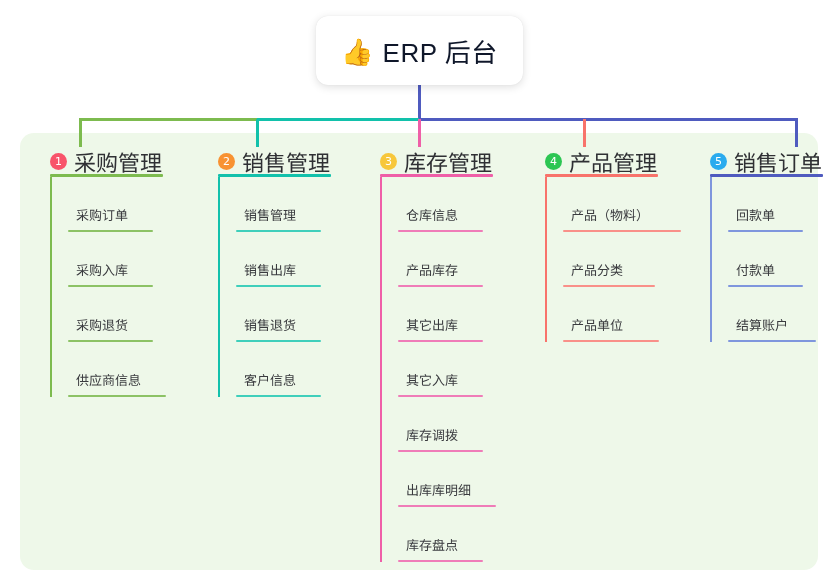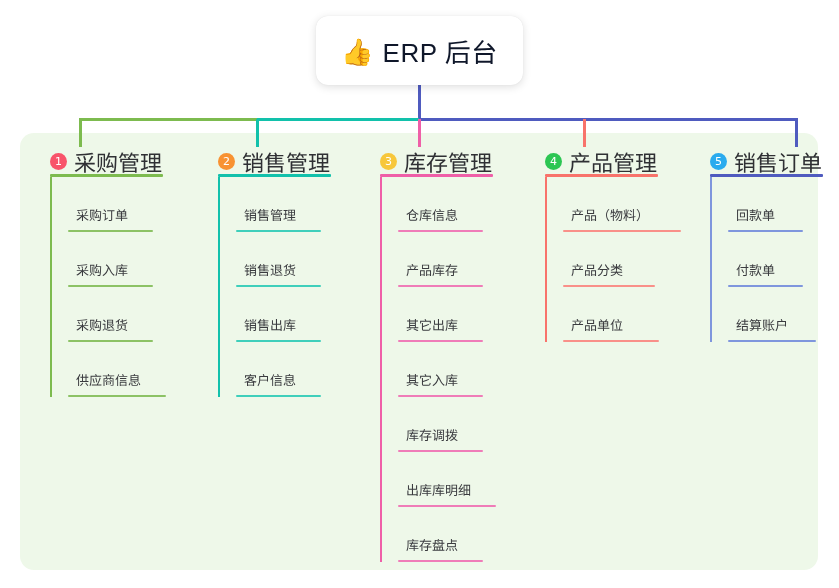--- a/index.html
+++ b/index.html
@@ -200,25 +200,25 @@
       <span class="head-label">销售管理</span>
       <span class="head-rule" style="width:113px; background:#12c1ab;"></span>
     </div>
     <div class="leaves" style="height:220px;">
       <span class="spine" style="height:220px; background:#12c1ab;"></span>
       <div class="leaf">
         <span class="leaf-label">销售管理</span>
         <span class="leaf-rule" style="width:85px; background:#3fcfbb;"></span>
       </div>
       <div class="leaf">
+        <span class="leaf-label">销售出库</span>
+        <span class="leaf-rule" style="width:85px; background:#3fcfbb;"></span>
+      </div>
+      <div class="leaf">
         <span class="leaf-label">销售退货</span>
-        <span class="leaf-rule" style="width:85px; background:#3fcfbb;"></span>
-      </div>
-      <div class="leaf">
-        <span class="leaf-label">销售出库</span>
         <span class="leaf-rule" style="width:85px; background:#3fcfbb;"></span>
       </div>
       <div class="leaf">
         <span class="leaf-label">客户信息</span>
         <span class="leaf-rule" style="width:85px; background:#3fcfbb;"></span>
       </div>
     </div>
   </div>
 
   <div class="column" style="left:362px; width:160px;">

